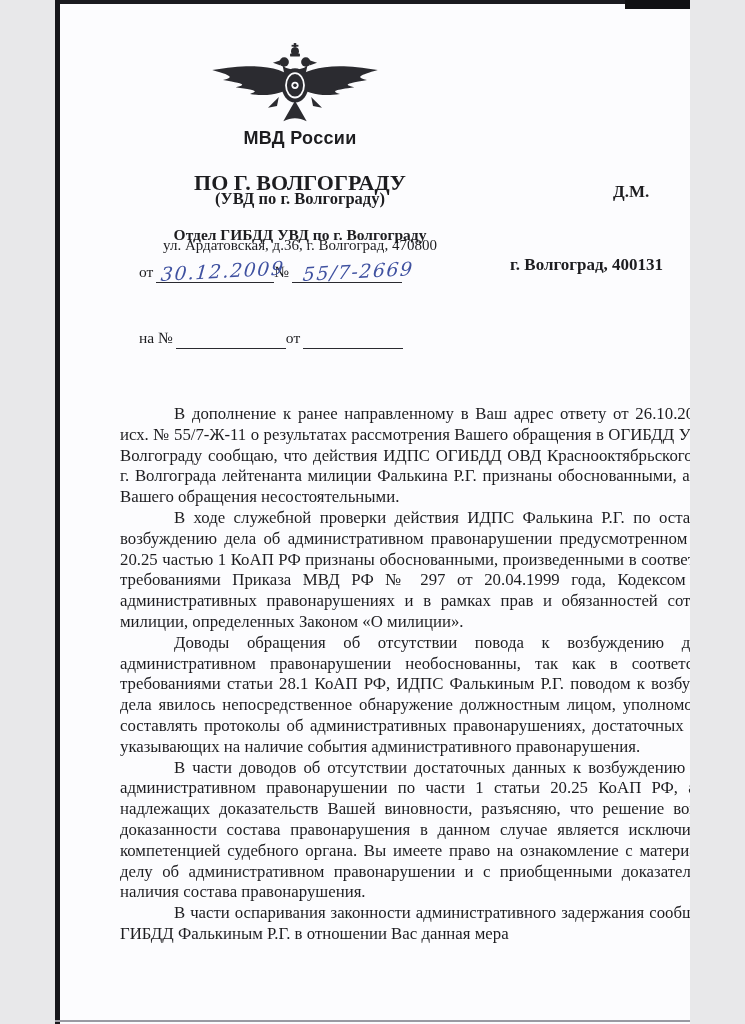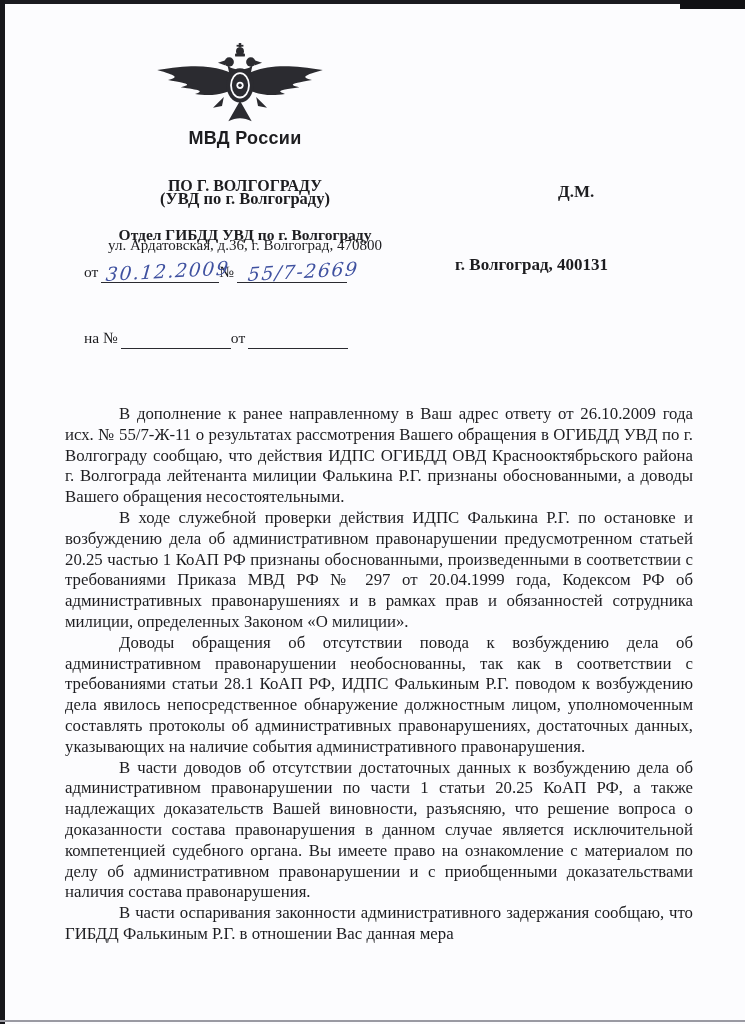--- a/index.html
+++ b/index.html
@@ -1,36 +1,36 @@
 <!DOCTYPE html>
 <html><head>
 <meta charset="utf-8">
 <style>
   html,body{margin:0;padding:0;background:#e8e8ea;}
   .page{
     position:relative;
-    width:745px;height:1024px;
+    width:635px;height:1024px;
     margin:0 auto;
     background:#fcfcfe;
     overflow:hidden;
     font-family:"Liberation Serif", serif;
     color:#1d1d20;
   }
   
   .edge-top{position:absolute;top:0;left:0;width:745px;height:4px;background:#1b1b20;}
   .edge-top-corner{position:absolute;top:0;right:0;width:65px;height:9px;background:#111114;}
   .edge-left{position:absolute;top:0;left:0;width:5px;height:1024px;background:#17171b;}
   .edge-bottom{position:absolute;left:0;bottom:2px;width:745px;height:2px;background:#9a9aa2;}
 
   
   .lh-col{position:absolute;left:65px;width:360px;text-align:center;}
   .emblem{position:absolute;left:150px;top:40px;width:180px;height:88px;}
   .ministry{top:128px;font-family:"Liberation Sans", sans-serif;font-weight:bold;font-size:18px;letter-spacing:.3px;}
   .org1{top:151px;font-weight:bold;font-size:17.5px;}
-  .org2{top:170px;font-weight:bold;font-size:16px;margin-top:7px;}
+  .org2{top:170px;font-weight:bold;font-size:22px;}
   .org3{top:189px;font-weight:bold;font-size:16.5px;}
   .dept{top:226px;font-weight:bold;font-size:15.5px;}
   .addr{top:237px;font-size:15px;}
 
   .dm-mark{position:absolute;left:558px;top:182px;font-weight:bold;font-size:17px;}
   .city-postal{position:absolute;left:455px;top:220px;font-weight:bold;font-size:17px;margin-top:35px;}
 
   
   .ref-row{position:absolute;display:flex;align-items:center;font-size:15.5px;}
   .ref-row .lbl{padding:0 3px 1px 0;}

